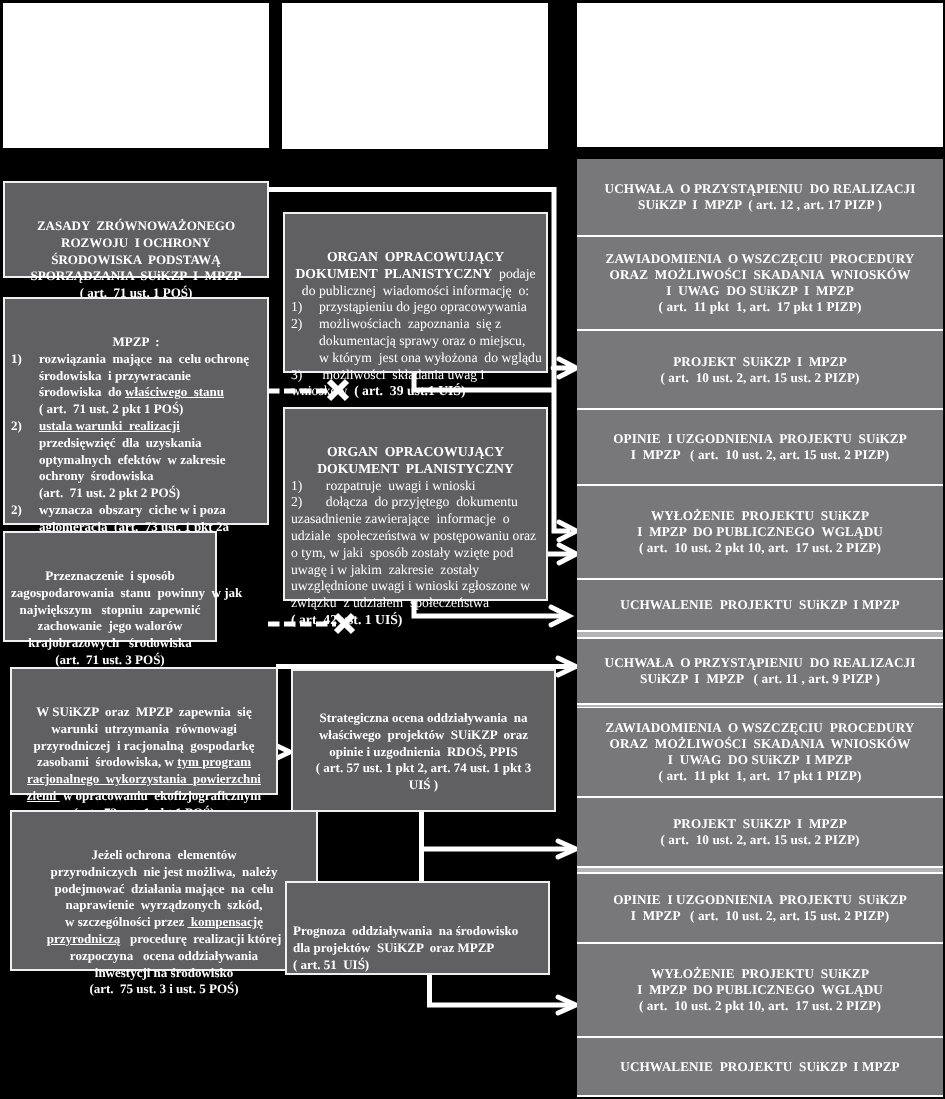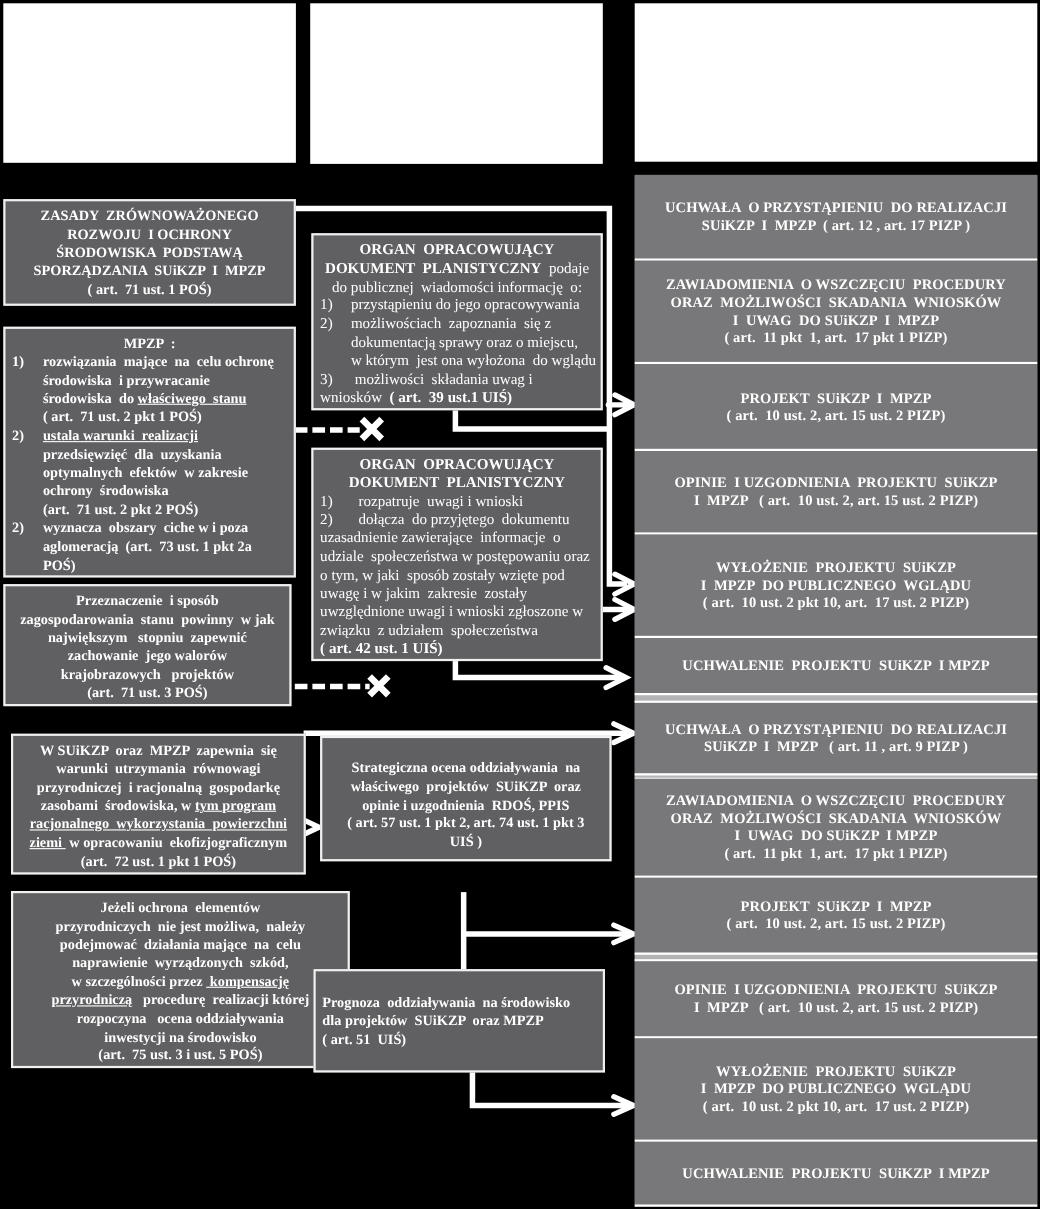--- a/index.html
+++ b/index.html
@@ -8,21 +8,21 @@
        -webkit-font-smoothing:antialiased;text-rendering:geometricPrecision;}
   #stage{position:relative;width:945px;height:1099px;background:#000;overflow:hidden;}
   .wbox{position:absolute;background:#fff;}
   .gbox{position:absolute;background:#606063;border:2px solid #f0f0f0;box-sizing:border-box;
         color:#fff;font-weight:bold;}
   .rbox{position:absolute;background:#78787a;color:#fff;display:flex;align-items:center;
         justify-content:center;text-align:center;font-weight:bold;box-sizing:border-box;}
   .sep{position:absolute;background:#fff;}
   .rtext{font-size:13.2px;line-height:15.8px;letter-spacing:.1px;text-align:center;}
   .tl{white-space:pre;}
-  .bodytxt{font-size:13px;line-height:16.8px;white-space:pre;padding:5px 6px 0;}
+  .bodytxt{font-size:13px;line-height:16.8px;white-space:pre;padding:15px 6px 0;margin-top:20px;}
   .bodytxt .row{display:flex;}
   .gbox.reg .bodytxt{font-weight:normal;font-size:13.7px;}
   .gbox.reg .bodytxt .tl.hd{font-weight:bold;}
   .gbox.reg .bodytxt b{font-weight:bold;}
   .bodytxt .num{width:28px;flex:0 0 28px;}
   .bodytxt .txt{flex:1;}
   .u{text-decoration:underline;}
   .ctr{text-align:center;}
   svg.ov{position:absolute;left:0;top:0;width:945px;height:1099px;pointer-events:none;}
 </style>
@@ -73,37 +73,37 @@
       <path d="M 273 947 L 290 955 L 273 963"></path>
     </g>
   </svg>
 
   <div class="gbox lb" style="left:3px;top:181px;width:266px;height:97px;">
     <div class="bodytxt ctr"><div class="tl">ZASADY  ZRÓWNOWAŻONEGO</div><div class="tl">ROZWOJU  I OCHRONY</div><div class="tl">ŚRODOWISKA  PODSTAWĄ</div><div class="tl">SPORZĄDZANIA  SUiKZP  I  MPZP</div><div class="tl">( art.  71 ust. 1 POŚ)</div></div>
   </div>
   <div class="gbox lb" style="left:3px;top:297px;width:266px;height:228px;">
     <div class="bodytxt"><div class="tl ctr hd">MPZP  :</div><div class="row"><span class="num">1)</span><span class="txt">rozwiązania  mające  na  celu ochronę</span></div><div class="row"><span class="num"></span><span class="txt">środowiska  i przywracanie</span></div><div class="row"><span class="num"></span><span class="txt">środowiska  do <span class="u">właściwego  stanu</span></span></div><div class="row"><span class="num"></span><span class="txt">( art.  71 ust. 2 pkt 1 POŚ)</span></div><div class="row"><span class="num">2)</span><span class="txt"><span class="u">ustala warunki  realizacji</span></span></div><div class="row"><span class="num"></span><span class="txt">przedsięwzięć  dla  uzyskania</span></div><div class="row"><span class="num"></span><span class="txt">optymalnych  efektów  w zakresie</span></div><div class="row"><span class="num"></span><span class="txt">ochrony  środowiska</span></div><div class="row"><span class="num"></span><span class="txt">(art.  71 ust. 2 pkt 2 POŚ)</span></div><div class="row"><span class="num">2)</span><span class="txt">wyznacza  obszary  ciche w i poza</span></div><div class="row"><span class="num"></span><span class="txt">aglomeracją  (art.  73 ust. 1 pkt 2a</span></div><div class="row"><span class="num"></span><span class="txt">POŚ)</span></div></div>
   </div>
-  <div class="gbox lb" style="left:3px;top:531px;width:262px;height:111px;">
-    <div class="bodytxt ctr"><div class="tl">Przeznaczenie  i sposób</div><div class="tl">zagospodarowania  stanu  powinny  w jak</div><div class="tl">największym   stopniu  zapewnić</div><div class="tl">zachowanie  jego walorów</div><div class="tl">krajobrazowych   projektów</div><div class="tl">(art.  71 ust. 3 POŚ)</div></div>
+  <div class="gbox lb" style="left:3px;top:531px;width:214px;height:111px;">
+    <div class="bodytxt ctr"><div class="tl">Przeznaczenie  i sposób</div><div class="tl">zagospodarowania  stanu  powinny  w jak</div><div class="tl">największym   stopniu  zapewnić</div><div class="tl">zachowanie  jego walorów</div><div class="tl">krajobrazowych   środowiska</div><div class="tl">(art.  71 ust. 3 POŚ)</div></div>
   </div>
   <div class="gbox lb" style="left:10px;top:667px;width:268px;height:128px;">
     <div class="bodytxt ctr"><div class="tl">W SUiKZP  oraz  MPZP  zapewnia  się</div><div class="tl">warunki  utrzymania  równowagi</div><div class="tl">przyrodniczej  i racjonalną  gospodarkę</div><div class="tl">zasobami  środowiska, w <span class="u">tym program</span></div><div class="tl"><span class="u">racjonalnego  wykorzystania  powierzchni</span></div><div class="tl"><span class="u">ziemi </span> w opracowaniu  ekofizjograficznym</div><div class="tl">(art.  72 ust. 1 pkt 1 POŚ)</div></div>
   </div>
   <div class="gbox lb" style="left:10px;top:810px;width:308px;height:161px;">
     <div class="bodytxt ctr"><div class="tl">Jeżeli ochrona  elementów</div><div class="tl">przyrodniczych  nie jest możliwa,  należy</div><div class="tl">podejmować  działania mające  na  celu</div><div class="tl">naprawienie  wyrządzonych  szkód,</div><div class="tl">w szczególności przez <span class="u"> kompensację</span></div><div class="tl"><span class="u">przyrodniczą</span>   procedurę  realizacji której</div><div class="tl">rozpoczyna   ocena oddziaływania</div><div class="tl">inwestycji na środowisko</div><div class="tl">(art.  75 ust. 3 i ust. 5 POŚ)</div></div>
   </div>
 
   <div class="gbox mb reg" style="left:283px;top:212px;width:265px;height:161px;">
     <div class="bodytxt"><div class="tl ctr hd">ORGAN  OPRACOWUJĄCY</div><div class="tl ctr"><b>DOKUMENT  PLANISTYCZNY</b>  podaje</div><div class="tl ctr">do publicznej  wiadomości informację  o:</div><div class="row"><span class="num">1)</span><span class="txt">przystąpieniu do jego opracowywania</span></div><div class="row"><span class="num">2)</span><span class="txt">możliwościach  zapoznania  się z</span></div><div class="row"><span class="num"></span><span class="txt">dokumentacją sprawy oraz o miejscu,</span></div><div class="row"><span class="num"></span><span class="txt">w którym  jest ona wyłożona  do wglądu</span></div><div class="row"><span class="num">3)</span><span class="txt"> możliwości  składania uwag i</span></div><div class="tl">wniosków  <b>( art.  39 ust.1 UIŚ)</b></div></div>
   </div>
   <div class="gbox mb reg" style="left:283px;top:407px;width:265px;height:194px;">
     <div class="bodytxt"><div class="tl ctr hd">ORGAN  OPRACOWUJĄCY</div><div class="tl ctr hd">DOKUMENT  PLANISTYCZNY</div><div class="row"><span class="num">1)</span><span class="txt">  rozpatruje  uwagi i wnioski</span></div><div class="row"><span class="num">2)</span><span class="txt">  dołącza  do przyjętego  dokumentu</span></div><div class="tl">uzasadnienie zawierające  informacje  o</div><div class="tl">udziale  społeczeństwa w postępowaniu oraz</div><div class="tl">o tym, w jaki  sposób zostały wzięte pod</div><div class="tl">uwagę i w jakim  zakresie  zostały</div><div class="tl">uwzględnione uwagi i wnioski zgłoszone w</div><div class="tl">związku  z udziałem  społeczeństwa</div><div class="tl"><b>( art. 42 ust. 1 UIŚ)</b></div></div>
   </div>
-  <div class="gbox mb" style="left:291px;top:669px;width:265px;height:114px;">
+  <div class="gbox mb" style="left:291px;top:669px;width:265px;height:143px;">
     <div class="bodytxt ctr" style="padding-top:19px;"><div class="tl">Strategiczna ocena oddziaływania  na</div><div class="tl">właściwego  projektów  SUiKZP  oraz</div><div class="tl">opinie i uzgodnienia  RDOŚ, PPIS</div><div class="tl">( art. 57 ust. 1 pkt 2, art. 74 ust. 1 pkt 3</div><div class="tl">UIŚ )</div></div>
   </div>
   <div class="gbox mb" style="left:285px;top:881px;width:265px;height:94px;">
     <div class="bodytxt" style="padding-top:20px;"><div class="tl">Prognoza  oddziaływania  na środowisko</div><div class="tl">dla projektów  SUiKZP  oraz MPZP</div><div class="tl">( art. 51  UIŚ)</div></div>
   </div>
 
   <div class="rcol" style="position:absolute;left:577px;top:159px;width:366px;height:938px;background:#78787a;">
     <div class="rbox" style="left:0;top:0;width:366px;height:76px;">
         <div class="rtext">
           <div class="tl">UCHWAŁA  O PRZYSTĄPIENIU  DO REALIZACJI</div>

